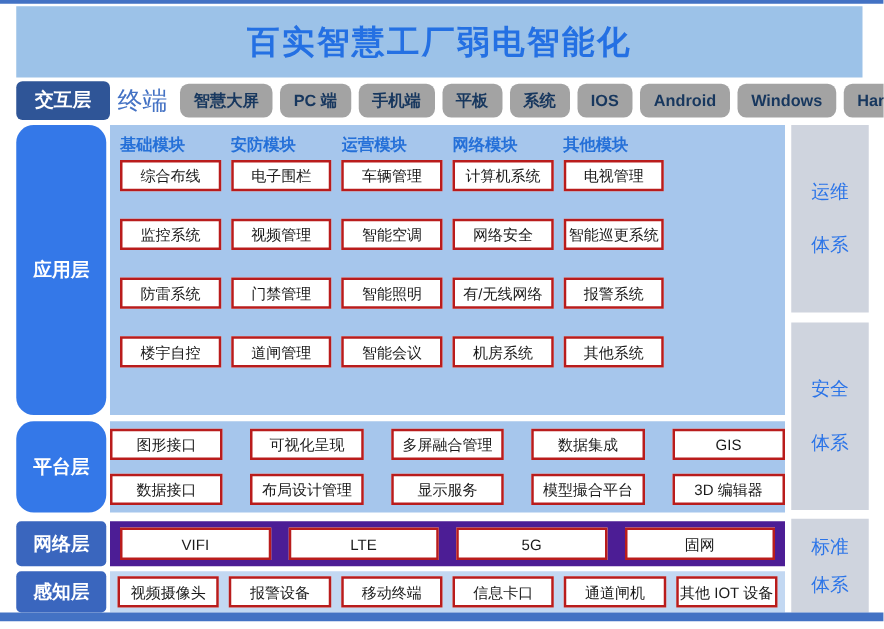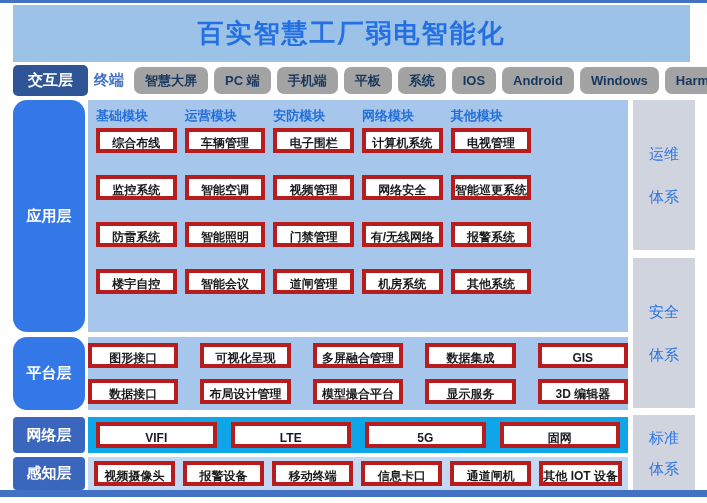--- a/index.html
+++ b/index.html
@@ -30,21 +30,21 @@
     position: absolute; left: 13px; top: 65px; width: 75px; height: 31px;
     background: #2F5597; border-radius: 5px;
     color: #ffffff; font-size: 15px; font-weight: bold;
     display: flex; align-items: center; justify-content: center;
   }
   .ix-row {
     position: absolute; left: 94px; top: 65px; width: 600px; height: 31px;
     display: flex; align-items: center; gap: 6px;
   }
   .ix-prefix {
-    color: #4472C4; font-size: 15px; font-weight: bold; margin-right: 4px; white-space: nowrap;
+    color: #4472C4; font-size: 20px; font-weight: normal; margin-right: 4px; white-space: nowrap;
   }
   .ix-box {
     background: #a3a3a3; border-radius: 7px; height: 27px;
     padding: 0 11px; display: flex; align-items: center; justify-content: center;
     color: #17375E; font-size: 13px; font-weight: bold; white-space: nowrap;
   }
 
   
   .layer-label-big {
     position: absolute; left: 13px; width: 72px;
@@ -65,39 +65,39 @@
     background: #A6C6EC;
     display: grid; grid-template-columns: repeat(6, 1fr);
     gap: 0 8px; padding: 6px 8px 0 8px;
   }
   .app-col { display: flex; flex-direction: column; }
   .module-header {
     color: #2570D8; font-size: 13px; font-weight: bold; text-align: left;
     height: 22px; line-height: 20px; white-space: nowrap;
   }
   .wbox {
-    background: #ffffff; border: 4px solid #b91c1c;
+    background: #ffffff; border: 2px solid #b91c1c;
     height: 25px; line-height: 23px; text-align: center;
-    font-size: 12px; font-weight: 700; color: #1a1a1a; white-space: nowrap;
+    font-size: 12px; font-weight: 400; color: #1a1a1a; white-space: nowrap;
   }
   .app-col .wbox { margin-bottom: 22px; }
   .app-col .wbox:first-of-type { margin-top: 2px; }
 
   
   .plat-content {
     position: absolute; left: 88px; top: 337px; width: 540px; height: 73px;
     background: #A6C6EC;
     display: grid; grid-template-columns: repeat(5, 1fr);
     gap: 11px 22px; padding: 6px 0;
   }
 
   
   .net-content {
     position: absolute; left: 88px; top: 417px; width: 540px; height: 36px;
-    background: #0ea5e9;
+    background: #4c1d95;
     display: grid; grid-template-columns: repeat(4, 1fr);
     gap: 14px; padding: 5px 8px;
   }
   .net-content .wbox { height: 26px; line-height: 24px; }
 
   
   .per-content {
     position: absolute; left: 88px; top: 457px; width: 540px; height: 33px;
     background: #C3D8F2;
     display: grid; grid-template-columns: repeat(6, 1fr);
@@ -146,33 +146,33 @@
 
     <div class="app-col">
       <div class="module-header">基础模块</div>
       <div class="wbox">综合布线</div>
       <div class="wbox">监控系统</div>
       <div class="wbox">防雷系统</div>
       <div class="wbox">楼宇自控</div>
     </div>
 
     <div class="app-col">
+      <div class="module-header">安防模块</div>
+      <div class="wbox">电子围栏</div>
+      <div class="wbox">视频管理</div>
+      <div class="wbox">门禁管理</div>
+      <div class="wbox">道闸管理</div>
+    </div>
+
+    <div class="app-col">
       <div class="module-header">运营模块</div>
       <div class="wbox">车辆管理</div>
       <div class="wbox">智能空调</div>
       <div class="wbox">智能照明</div>
       <div class="wbox">智能会议</div>
-    </div>
-
-    <div class="app-col">
-      <div class="module-header">安防模块</div>
-      <div class="wbox">电子围栏</div>
-      <div class="wbox">视频管理</div>
-      <div class="wbox">门禁管理</div>
-      <div class="wbox">道闸管理</div>
     </div>
 
 
     <div class="app-col">
       <div class="module-header">网络模块</div>
       <div class="wbox">计算机系统</div>
       <div class="wbox">网络安全</div>
       <div class="wbox">有/无线网络</div>
       <div class="wbox">机房系统</div>
     </div>
@@ -189,22 +189,22 @@
 
   <div class="layer-label-big" style="top:337px; height:73px;">平台层</div>
   <div class="plat-content">
     <div class="wbox">图形接口</div>
     <div class="wbox">可视化呈现</div>
     <div class="wbox">多屏融合管理</div>
     <div class="wbox">数据集成</div>
     <div class="wbox">GIS</div>
     <div class="wbox">数据接口</div>
     <div class="wbox">布局设计管理</div>
+    <div class="wbox">显示服务</div>
     <div class="wbox">模型撮合平台</div>
-    <div class="wbox">显示服务</div>
     <div class="wbox">3D 编辑器</div>
   </div>
 
   <div class="layer-label-small" style="top:417px; height:36px;">网络层</div>
   <div class="net-content">
     <div class="wbox">VIFI</div>
     <div class="wbox">LTE</div>
     <div class="wbox">5G</div>
     <div class="wbox">固网</div>
   </div>

